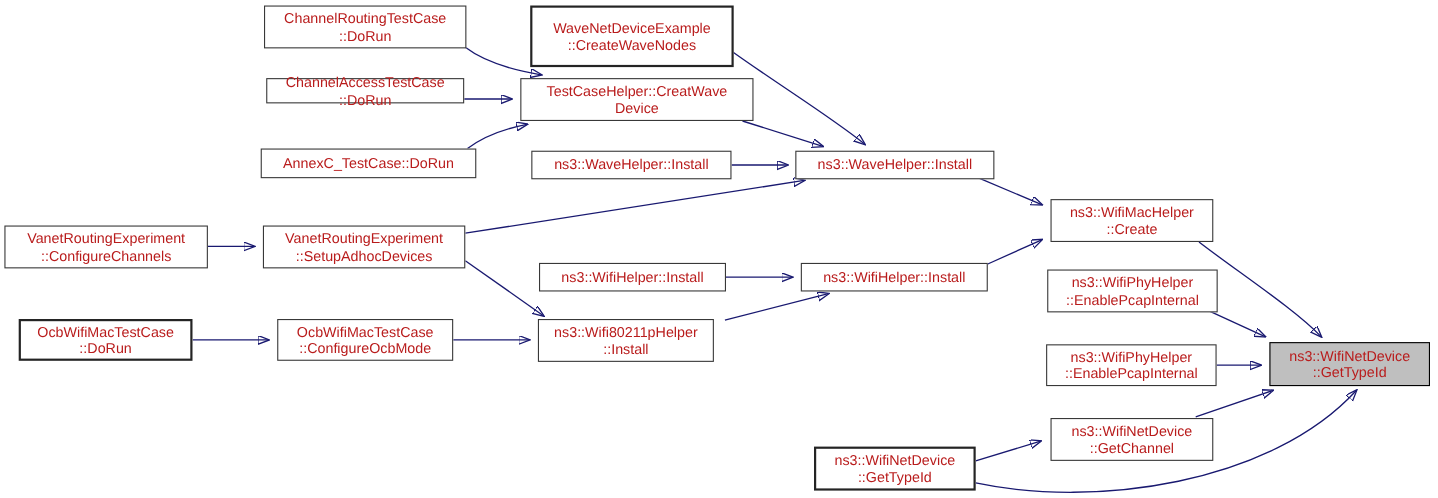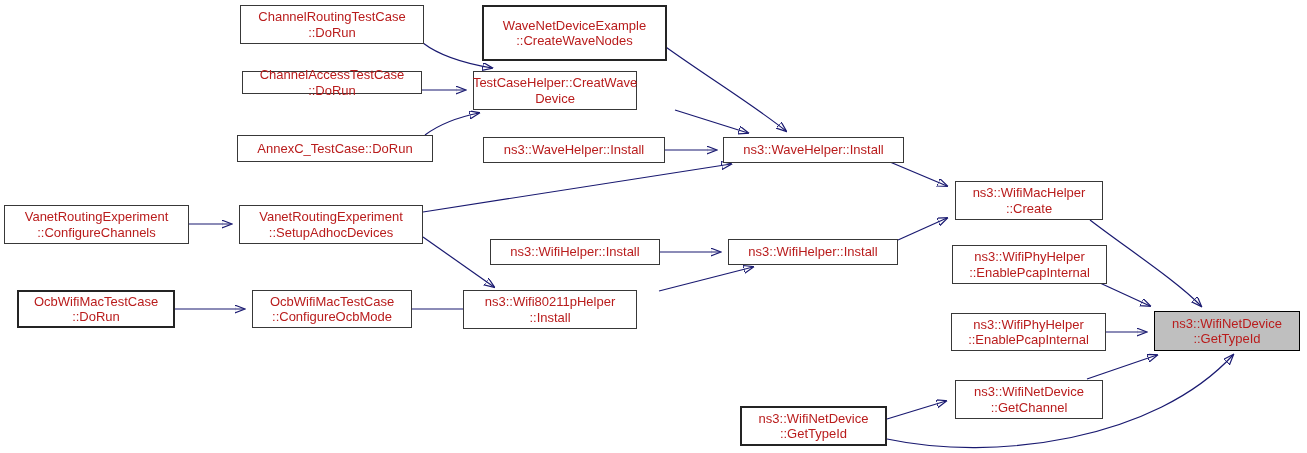--- a/index.html
+++ b/index.html
@@ -74,21 +74,21 @@
   <div class="node bold" style="left:482px;top:5px;width:185px;height:56px">
     <span>WaveNetDeviceExample</span>
     <span>::CreateWaveNodes</span>
   </div>
 
   <div class="node" style="left:242px;top:71px;width:180px;height:23px">
     <span>ChannelAccessTestCase</span>
     <span>::DoRun</span>
   </div>
 
-  <div class="node" style="left:473px;top:71px;width:164px;height:39px">
+  <div class="node" style="left:473px;top:71px;width:212px;height:39px">
     <span>TestCaseHelper::CreatWave</span>
     <span>Device</span>
   </div>
 
   <div class="node" style="left:237px;top:135px;width:196px;height:27px">
     <span>AnnexC_TestCase::DoRun</span>
   </div>
 
   <div class="node" style="left:483px;top:137px;width:182px;height:26px">
     <span>ns3::WaveHelper::Install</span>
@@ -129,21 +129,21 @@
   <div class="node bold" style="left:17px;top:290px;width:158px;height:38px">
     <span>OcbWifiMacTestCase</span>
     <span>::DoRun</span>
   </div>
 
   <div class="node" style="left:252px;top:290px;width:160px;height:38px">
     <span>OcbWifiMacTestCase</span>
     <span>::ConfigureOcbMode</span>
   </div>
 
-  <div class="node" style="left:463px;top:290px;width:174px;height:39px">
+  <div class="node" style="left:489px;top:290px;width:160px;height:39px">
     <span>ns3::Wifi80211pHelper</span>
     <span>::Install</span>
   </div>
 
   <div class="node" style="left:951px;top:313px;width:155px;height:38px">
     <span>ns3::WifiPhyHelper</span>
     <span>::EnablePcapInternal</span>
   </div>
 
   <div class="node highlight" style="left:1154px;top:311px;width:146px;height:40px">

